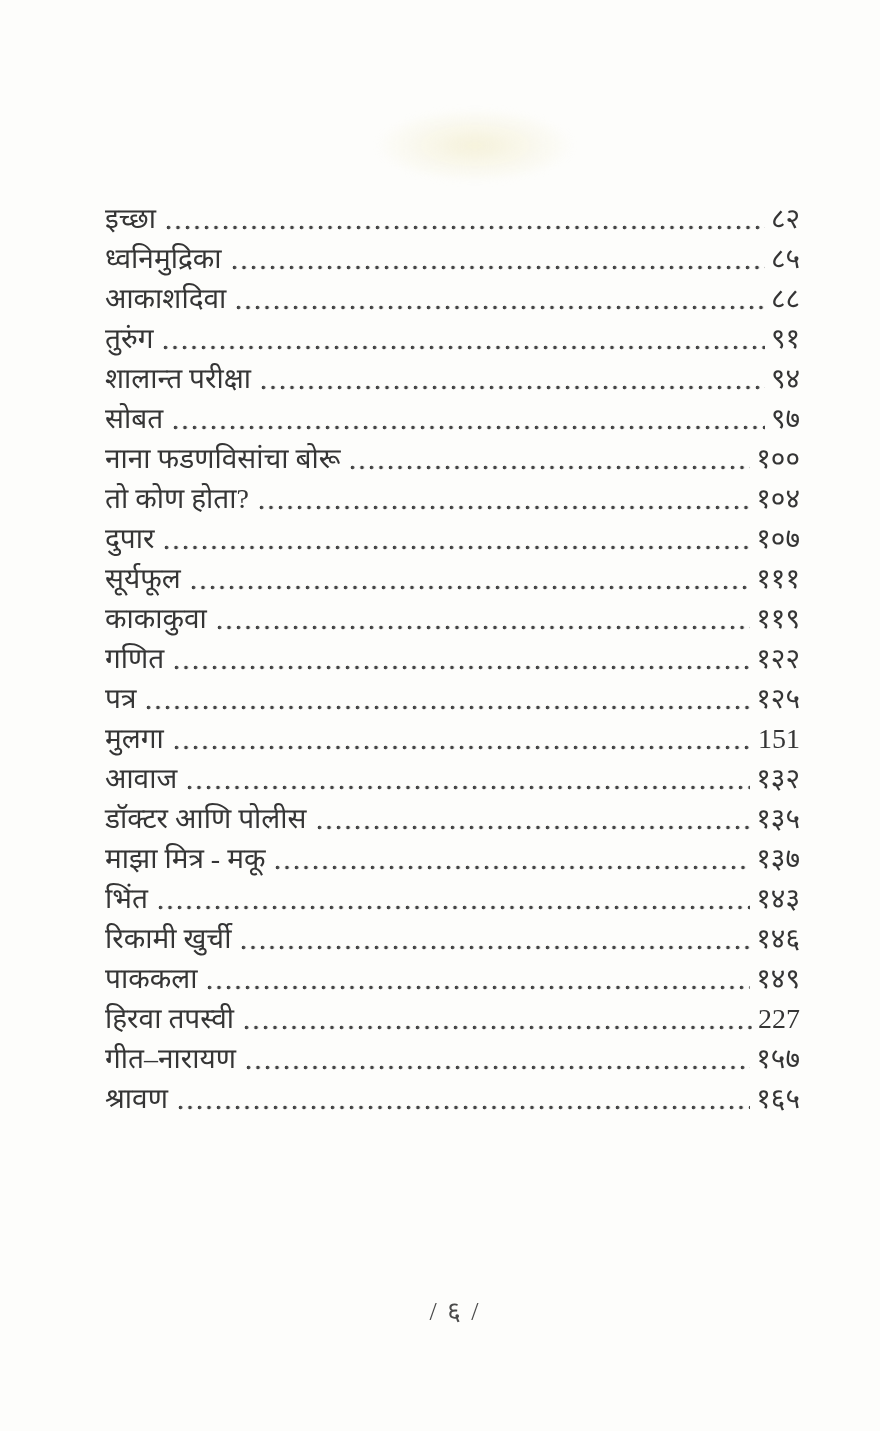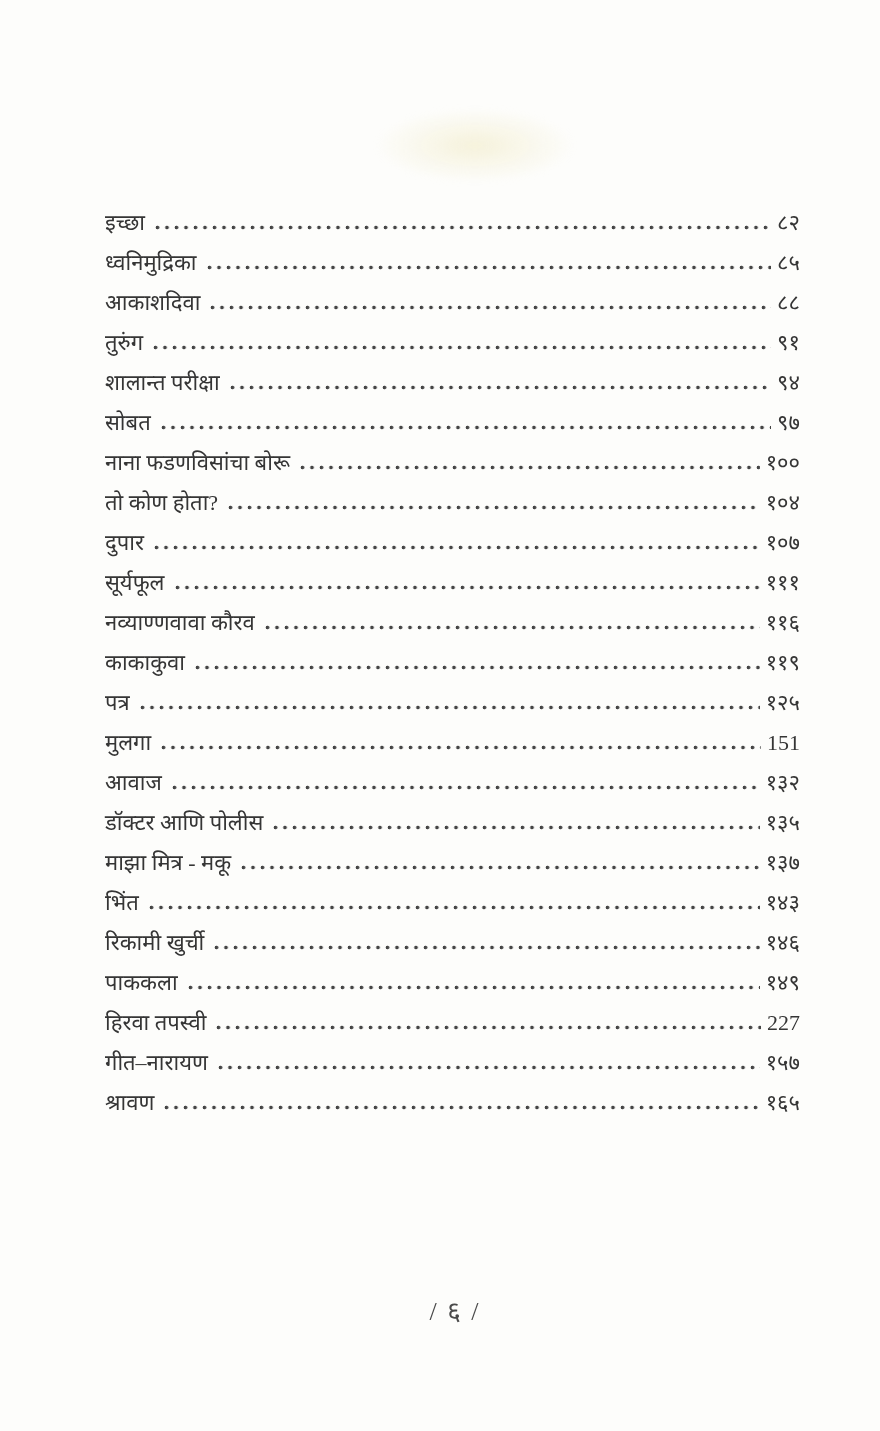--- a/index.html
+++ b/index.html
@@ -29,21 +29,21 @@
     position: absolute;
     left: 105px;
     right: 80px;
     top: 200px;
   }
   .toc-row {
     display: flex;
     align-items: flex-end;
     height: 40px;
     color: #353535;
-    font-size: 22px;
+    font-size: 28px;
   }
   .toc-title {
     white-space: nowrap;
     line-height: 1.1;
     padding-bottom: 5px;
   }
   .leader {
     flex: 1 1 auto;
     height: 5px;
     align-self: flex-end;
@@ -132,32 +132,32 @@
     <span class="toc-page">१०७</span>
   </div>
 
   <div class="toc-row">
     <span class="toc-title">सूर्यफूल</span>
     <span class="leader"></span>
     <span class="toc-page">१११</span>
   </div>
 
 
-  <div class="toc-row">
-    <span class="toc-title">नव्याण्णवावा कौरव</span>
-    <span class="leader"></span>
-    <span class="toc-page">११६</span>
-  </div>
 
   <div class="toc-row">
     <span class="toc-title">काकाकुवा</span>
     <span class="leader"></span>
     <span class="toc-page">११९</span>
   </div>
 
+  <div class="toc-row">
+    <span class="toc-title">गणित</span>
+    <span class="leader"></span>
+    <span class="toc-page">१२२</span>
+  </div>
 
   <div class="toc-row">
     <span class="toc-title">पत्र</span>
     <span class="leader"></span>
     <span class="toc-page">१२५</span>
   </div>
 
   <div class="toc-row">
     <span class="toc-title">मुलगा</span>
     <span class="leader"></span>

